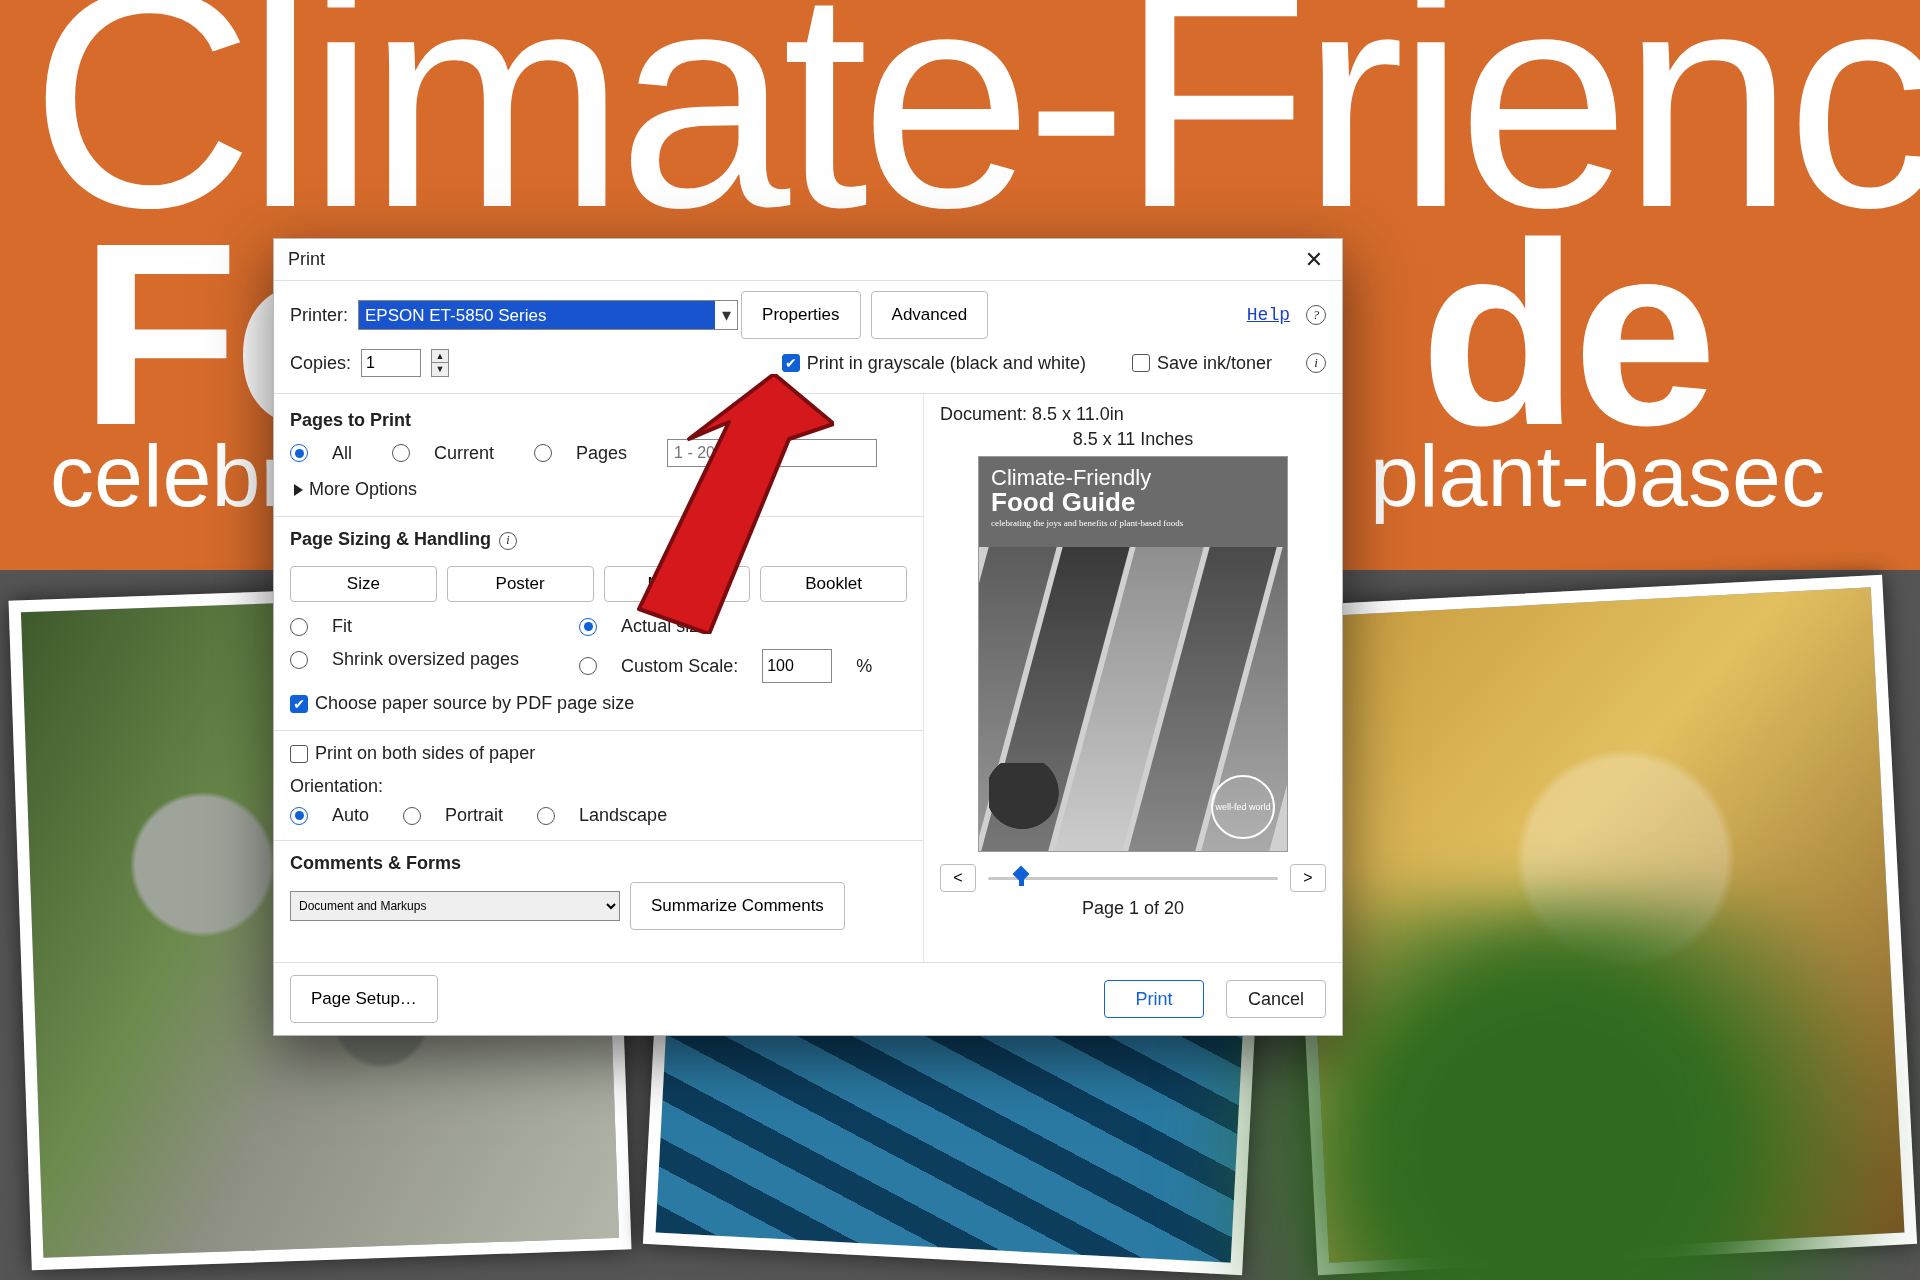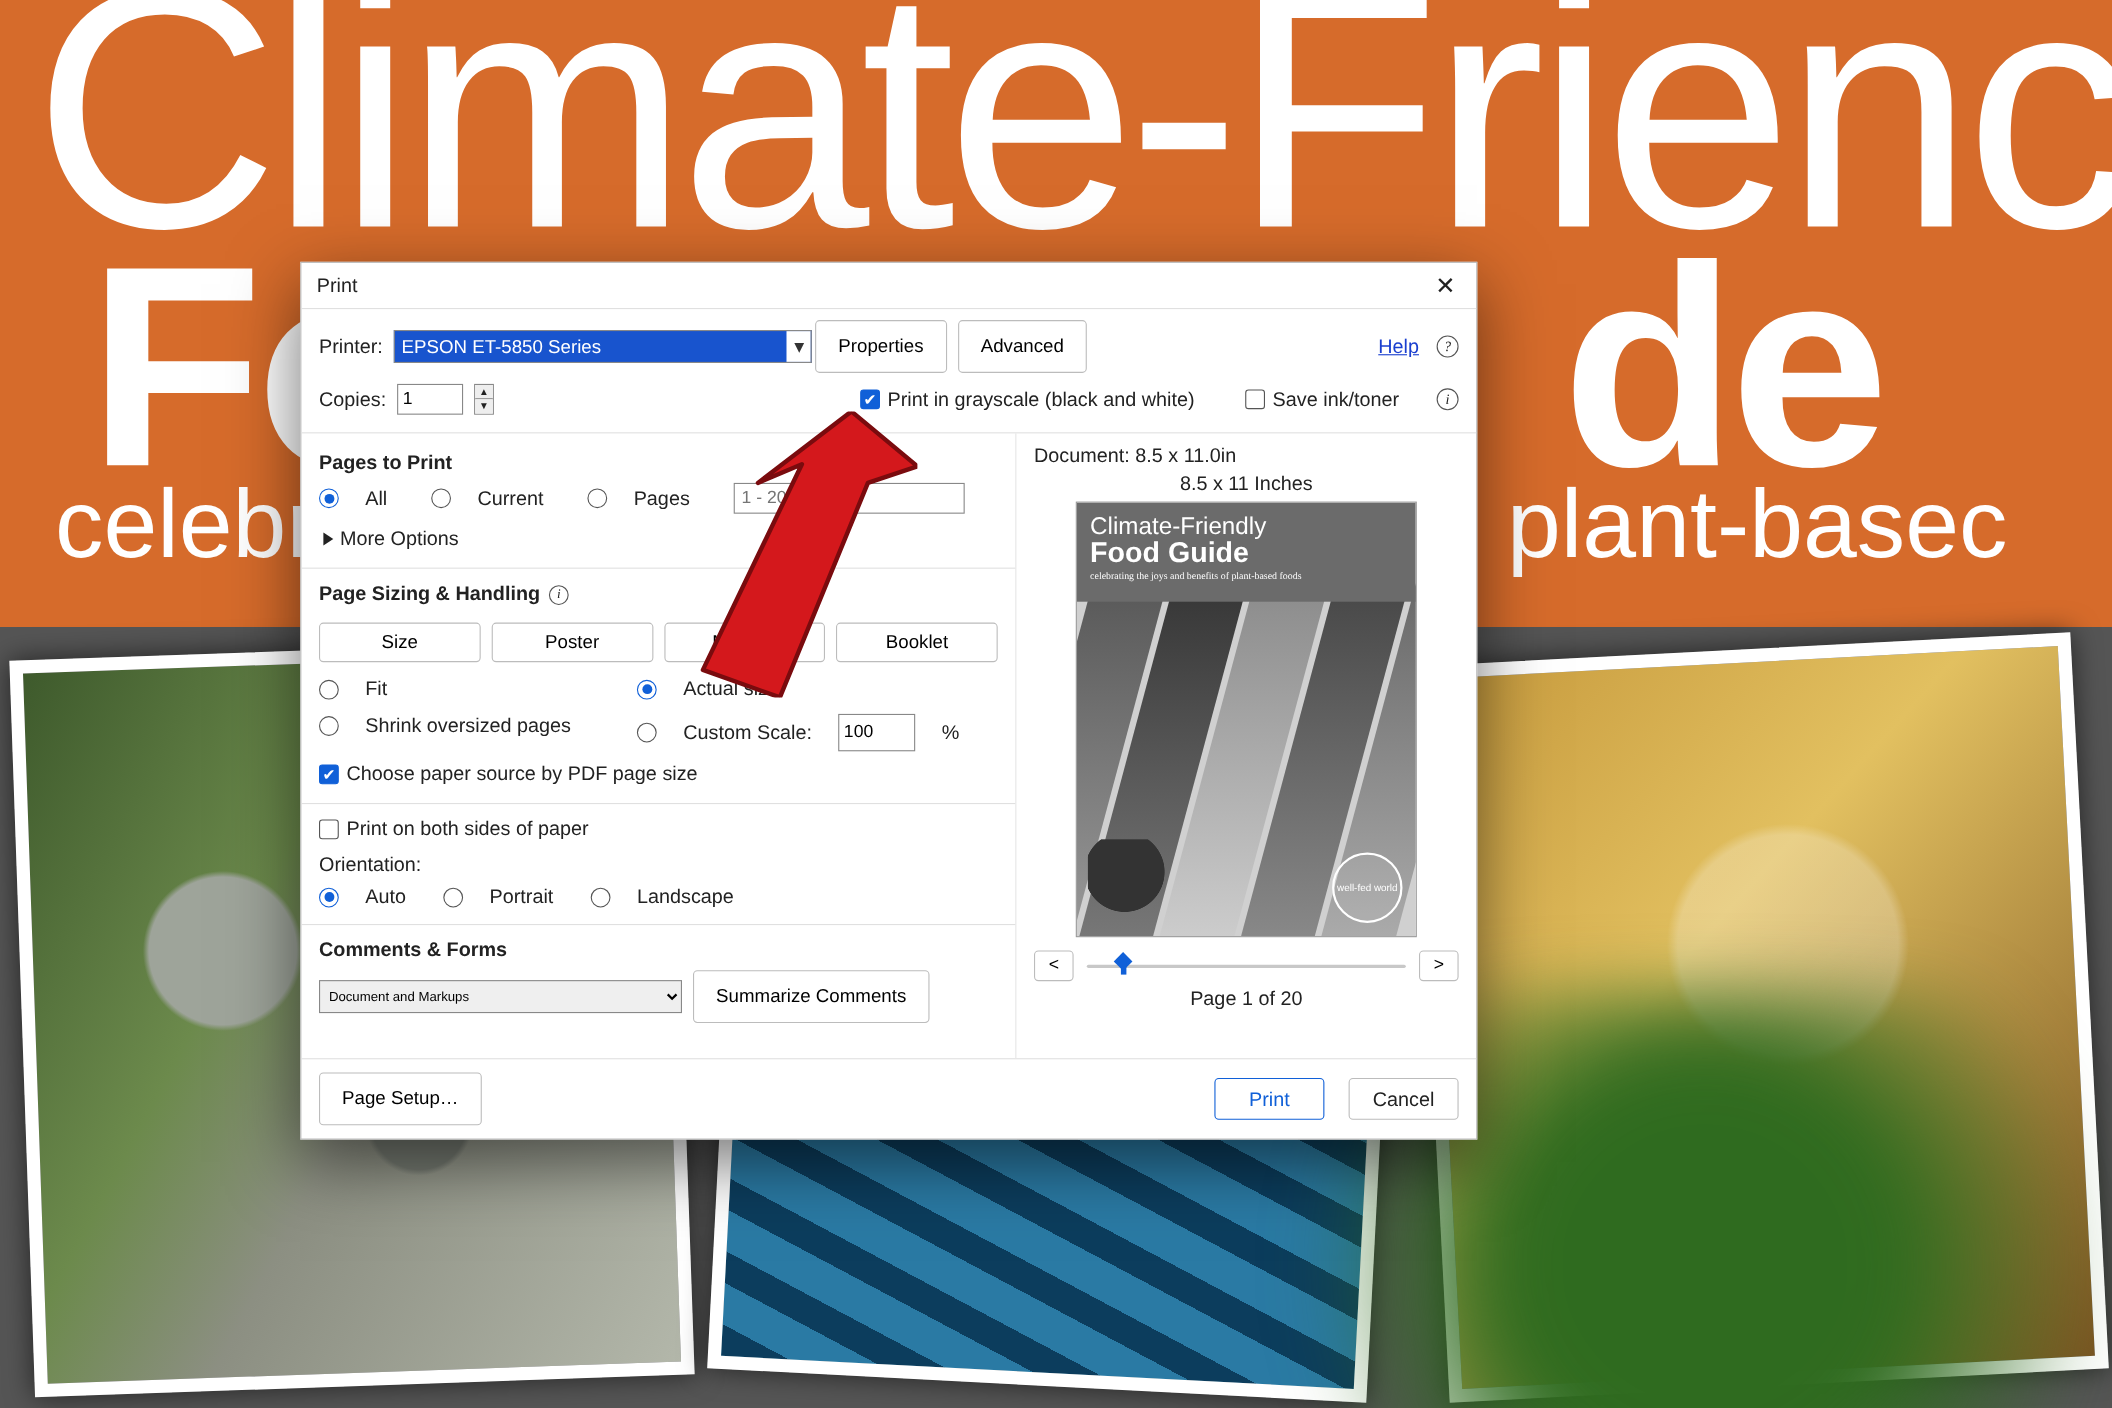--- a/index.html
+++ b/index.html
@@ -140,21 +140,21 @@
   .checkbox { border-radius:3px; }
   .checkbox.checked { background:#1060d8; border-color:#1060d8; color:#fff; font-size:14px; }
   .radio { border-radius:50%; }
   .radio.selected::after{
     content:""; width:9px; height:9px; border-radius:50%; background:#1060d8;
   }
   .radio.selected { border-color:#1060d8; }
 
   .check-row { display:inline-flex; align-items:center; gap:7px; cursor:pointer; }
 
-  .help-link { color:#1a3fcf; text-decoration: underline; margin-right:6px;}
+  .help-link { color:#1a3fcf; text-decoration: underline; margin-right:6px;font-family:Liberation Mono, monospace;}
   .info-circle {
     width:20px; height:20px; border:1.5px solid #555; border-radius:50%;
     display:inline-flex; align-items:center; justify-content:center;
     font-size:13px; font-style:italic; font-family: Georgia, serif;
   }
 
   
   .body-area { flex:1; display:flex; }
   .left-col { flex: 1 1 600px; padding: 10px 16px; display:flex; flex-direction:column; border-right:1px solid #e5e5e5;}
   .right-col { width: 418px; padding: 10px 16px; }

